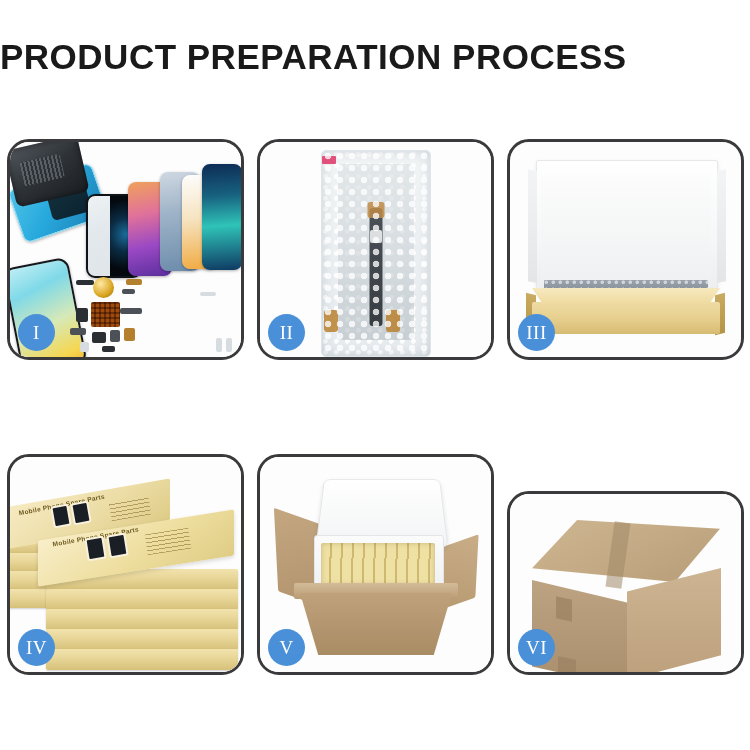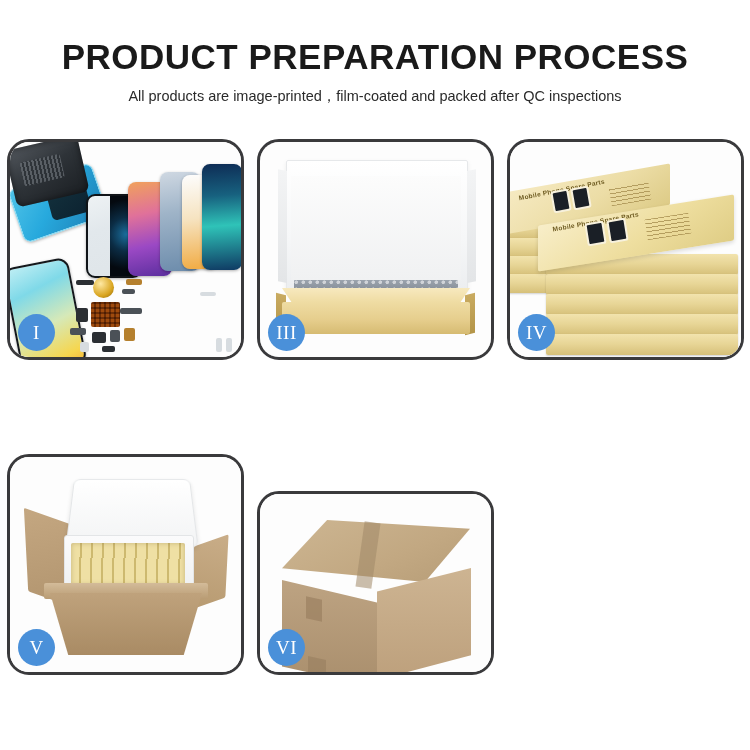--- a/index.html
+++ b/index.html
@@ -5,21 +5,21 @@
   html,body{margin:0;padding:0;}
   body{
     width:750px;height:750px;
     background:#ffffff;
     font-family:"Liberation Sans", sans-serif;
     overflow:hidden;
   }
   .page{position:relative;width:750px;height:750px;}
 
   
-  .header{position:absolute;left:0;top:0;width:750px;text-align:center;}
+  .header{position:absolute;left:0;top:0;width:750px;text-align:left;}
   .title{
     margin:0;padding-top:38px;
     font-size:35px;line-height:38px;
     font-weight:700;letter-spacing:.5px;
     color:#1a1a1a;white-space:nowrap;
   }
   .subtitle{
     margin:0;padding-top:11px;
     font-size:14.5px;line-height:18px;
     font-weight:400;color:#2a2a2a;white-space:nowrap;
@@ -347,21 +347,20 @@
     background:rgba(150,124,92,.55);transform:skewY(12deg);
   }
 </style>
 </head>
 <body>
 
 <div class="page">
 
   <div class="header">
     <h1 class="title">PRODUCT PREPARATION PROCESS</h1>
-    <p class="subtitle">All products are image-printed，film-coated and packed after QC inspections</p>
   </div>
 
   <div class="grid">
 
     <div class="card c1">
       <div class="photo">
         <div class="scr film"></div>
         <div class="scr p-glass"></div>
         <div class="scr p-purple"></div>
         <div class="scr p-silver"></div>
@@ -382,20 +381,34 @@
         <div class="bit w" style="left:70px;top:200px;width:9px;height:10px;"></div>
         <div class="bit" style="left:92px;top:204px;width:13px;height:6px;"></div>
         <div class="bit l" style="left:110px;top:166px;width:22px;height:6px;"></div>
         <div class="bit w" style="left:206px;top:196px;width:6px;height:14px;"></div>
         <div class="bit w" style="left:216px;top:196px;width:6px;height:14px;"></div>
         <div class="bit w" style="left:190px;top:150px;width:16px;height:4px;"></div>
       </div>
       <div class="badge">I</div>
     </div>
 
+    <div class="card c2">
+      <div class="photo">
+        <div class="bag"></div>
+        <div class="panel"></div>
+        <div class="flex"></div>
+        <div class="conn"></div>
+        <div class="ic"></div>
+        <div class="foot a"></div>
+        <div class="foot b"></div>
+        <div class="tape"></div>
+        <div class="bubbles"></div>
+      </div>
+      <div class="badge">II</div>
+    </div>
 
     <div class="card c3">
       <div class="photo">
         <div class="lid"></div>
         <div class="foam"></div>
         <div class="wrap"></div>
         <div class="tray-l"></div>
         <div class="tray-r"></div>
         <div class="tray"></div>
       </div>

